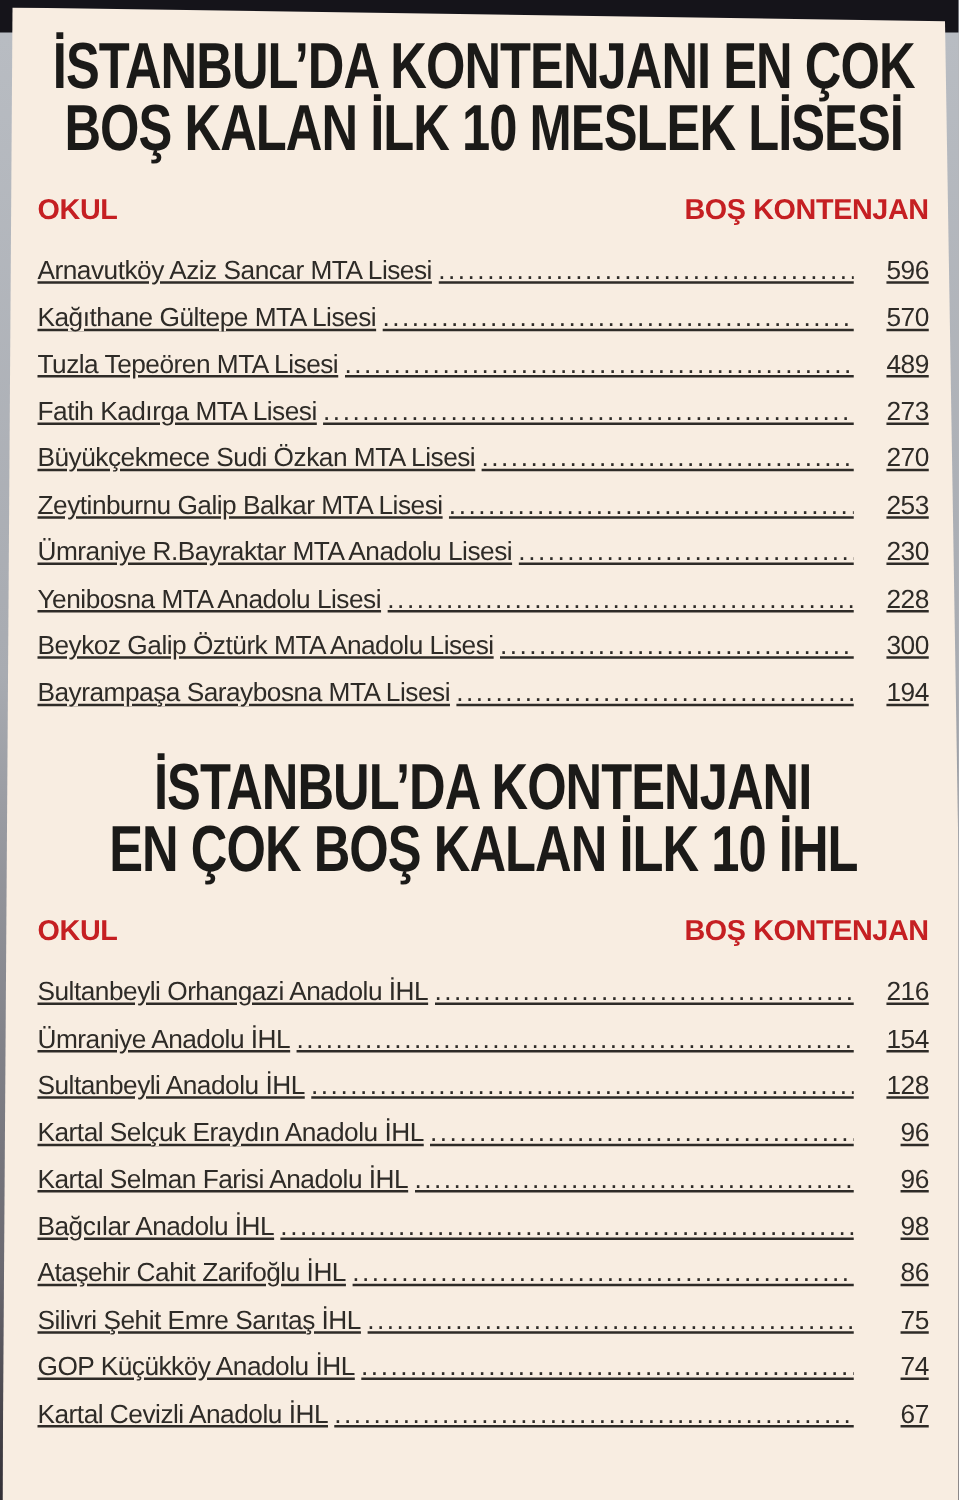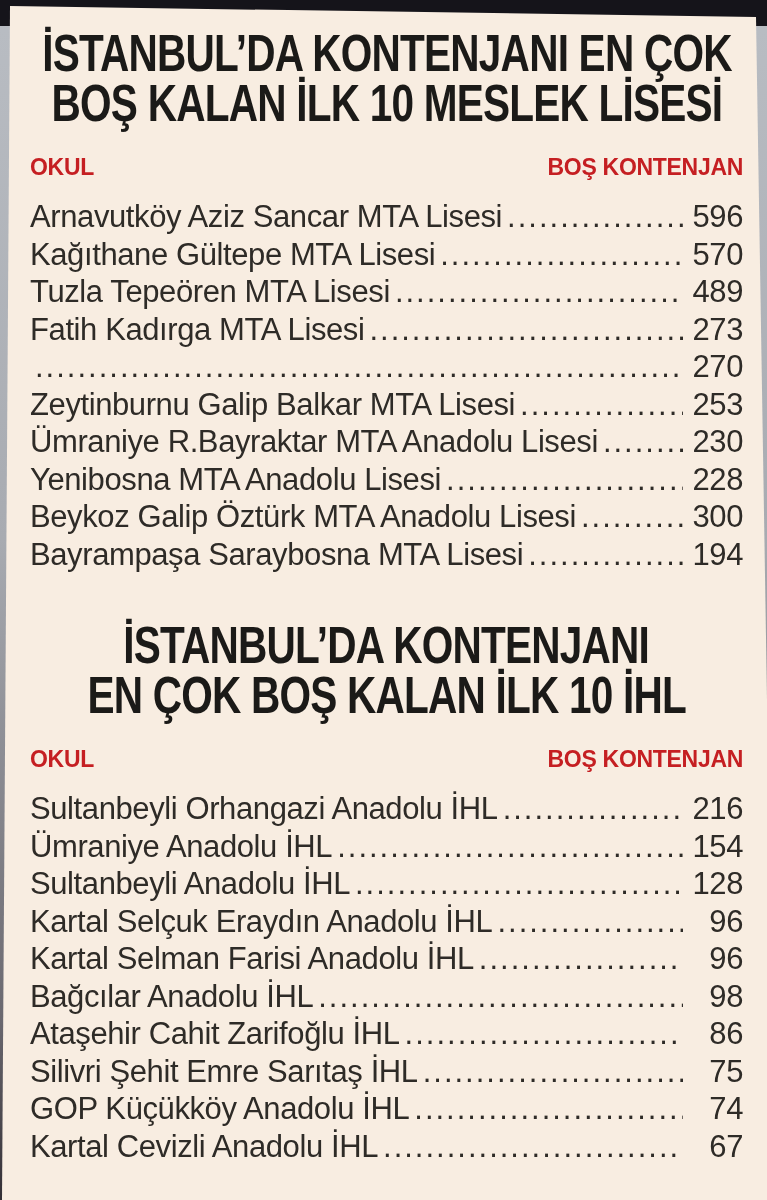--- a/index.html
+++ b/index.html
@@ -37,33 +37,34 @@
   }
   .cols{
     display:flex;justify-content:space-between;align-items:baseline;
     margin-top:22px;
     color:#c51f22;font-weight:700;font-size:23px;line-height:34px;
     letter-spacing:-0.3px;
   }
   .rows{margin-top:14px;}
   .row{
     display:flex;align-items:baseline;
-    font-size:31px;line-height:37.5px;letter-spacing:-0.4px;
+    font-size:21px;line-height:37.5px;letter-spacing:-0.4px;
     white-space:nowrap;
+    text-decoration:underline;
   }
   .school{flex:0 0 auto;}
   .dots{
     flex:1 1 auto;overflow:hidden;white-space:nowrap;
     margin:0 4px 0 5px;letter-spacing:2px;color:#2e2b27;
   }
   .dots::after{
     content:"....................................................................................................";
   }
   .num{flex:0 0 auto;min-width:56px;text-align:right;}
-  .section-2 .title{margin-top:47px;}
+  .section-2 .title{margin-top:32px;}
 </style>
 </head>
 <body>
 
 <div class="photo">
   <div class="top-edge"></div>
   <div class="panel"></div>
   <div class="content">
 
     <section class="section-1">
@@ -90,20 +91,21 @@
             <span class="school">Tuzla Tepeören MTA Lisesi</span>
             <span class="dots"></span>
             <span class="num">489</span>
           </div>
         <div class="row">
             <span class="school">Fatih Kadırga MTA Lisesi</span>
             <span class="dots"></span>
             <span class="num">273</span>
           </div>
         <div class="row">
+            <span class="school">Büyükçekmece Sudi Özkan MTA Lisesi</span>
             <span class="dots"></span>
             <span class="num">270</span>
           </div>
         <div class="row">
             <span class="school">Zeytinburnu Galip Balkar MTA Lisesi</span>
             <span class="dots"></span>
             <span class="num">253</span>
           </div>
         <div class="row">
             <span class="school">Ümraniye R.Bayraktar MTA Anadolu Lisesi</span>

